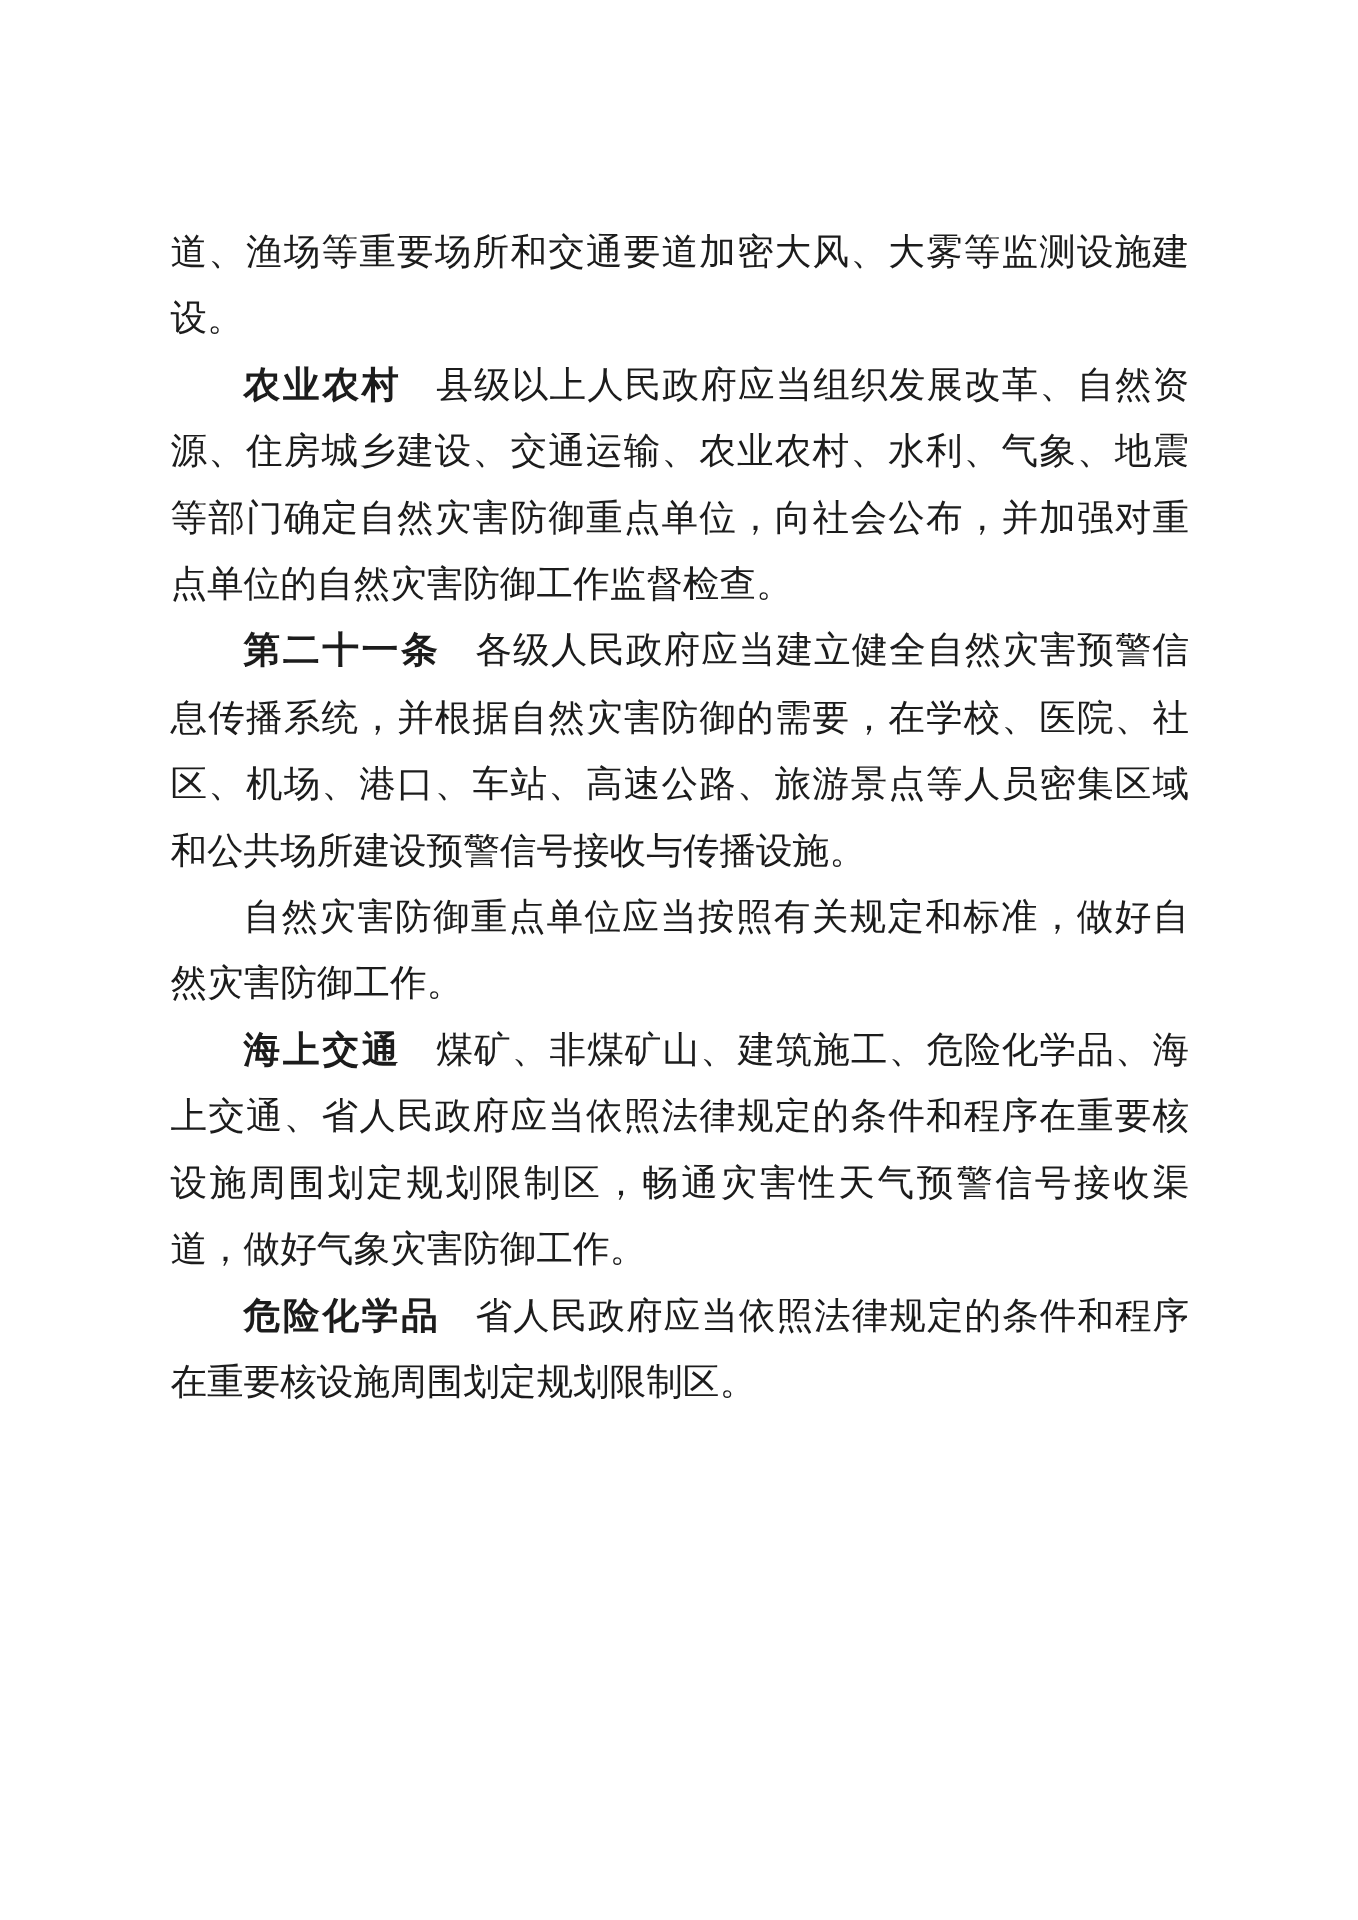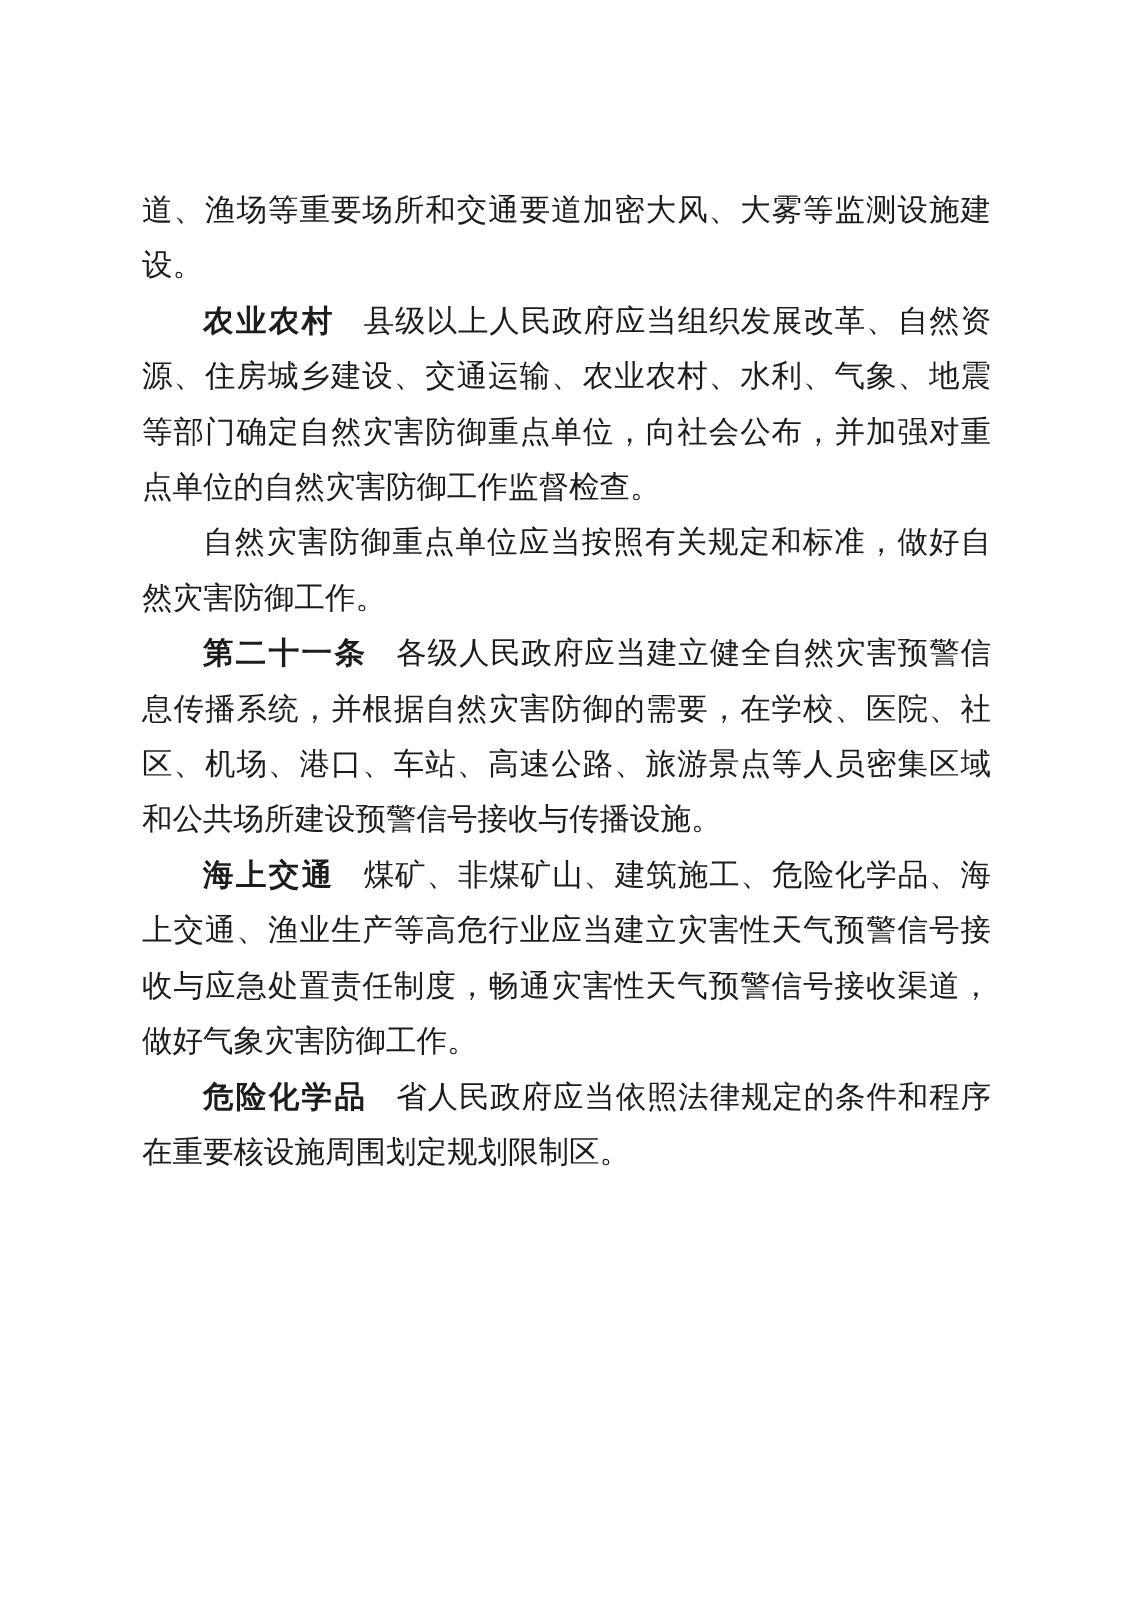--- a/index.html
+++ b/index.html
@@ -49,19 +49,19 @@
     white-space: pre;
   }
 </style>
 </head>
 <body>
 
 <div class="page">
   <div class="text-block" id="paragraphs">
       <p class="para"><span>道、渔场等重要场所和交通要道加密大风、大雾等监测设施建设。</span></p>
       <p class="para indent"><span class="article-label">农业农村</span><span>县级以上人民政府应当组织发展改革、自然资源、住房城乡建设、交通运输、农业农村、水利、气象、地震等部门确定自然灾害防御重点单位，向社会公布，并加强对重点单位的自然灾害防御工作监督检查。</span></p>
+      <p class="para indent"><span class="article-label">第二十一条</span><span>各级人民政府应当建立健全自然灾害预警信息传播系统，并根据自然灾害防御的需要，在学校、医院、社区、机场、港口、车站、高速公路、旅游景点等人员密集区域和公共场所建设预警信号接收与传播设施。</span></p>
       <p class="para indent"><span>自然灾害防御重点单位应当按照有关规定和标准，做好自然灾害防御工作。</span></p>
-      <p class="para indent"><span class="article-label">第二十一条</span><span>各级人民政府应当建立健全自然灾害预警信息传播系统，并根据自然灾害防御的需要，在学校、医院、社区、机场、港口、车站、高速公路、旅游景点等人员密集区域和公共场所建设预警信号接收与传播设施。</span></p>
-      <p class="para indent"><span class="article-label">海上交通</span><span>煤矿、非煤矿山、建筑施工、危险化学品、海上交通、渔业生产等高危行业应当建立灾害性天气预警信号接收与应急处置责任制度，畅通灾害性天气预警信号接收渠道，做好气象灾害防御工作。</span></p>
+      <p class="para indent"><span class="article-label">海上交通</span><span>煤矿、非煤矿山、建筑施工、危险化学品、海上交通、省人民政府应当依照法律规定的条件和程序在重要核设施周围划定规划限制区，畅通灾害性天气预警信号接收渠道，做好气象灾害防御工作。</span></p>
       <p class="para indent"><span class="article-label">危险化学品</span><span>省人民政府应当依照法律规定的条件和程序在重要核设施周围划定规划限制区。</span></p>
     </div>
   <div class="page-number">– 7 –</div>
 </div>
 
 </body></html>

